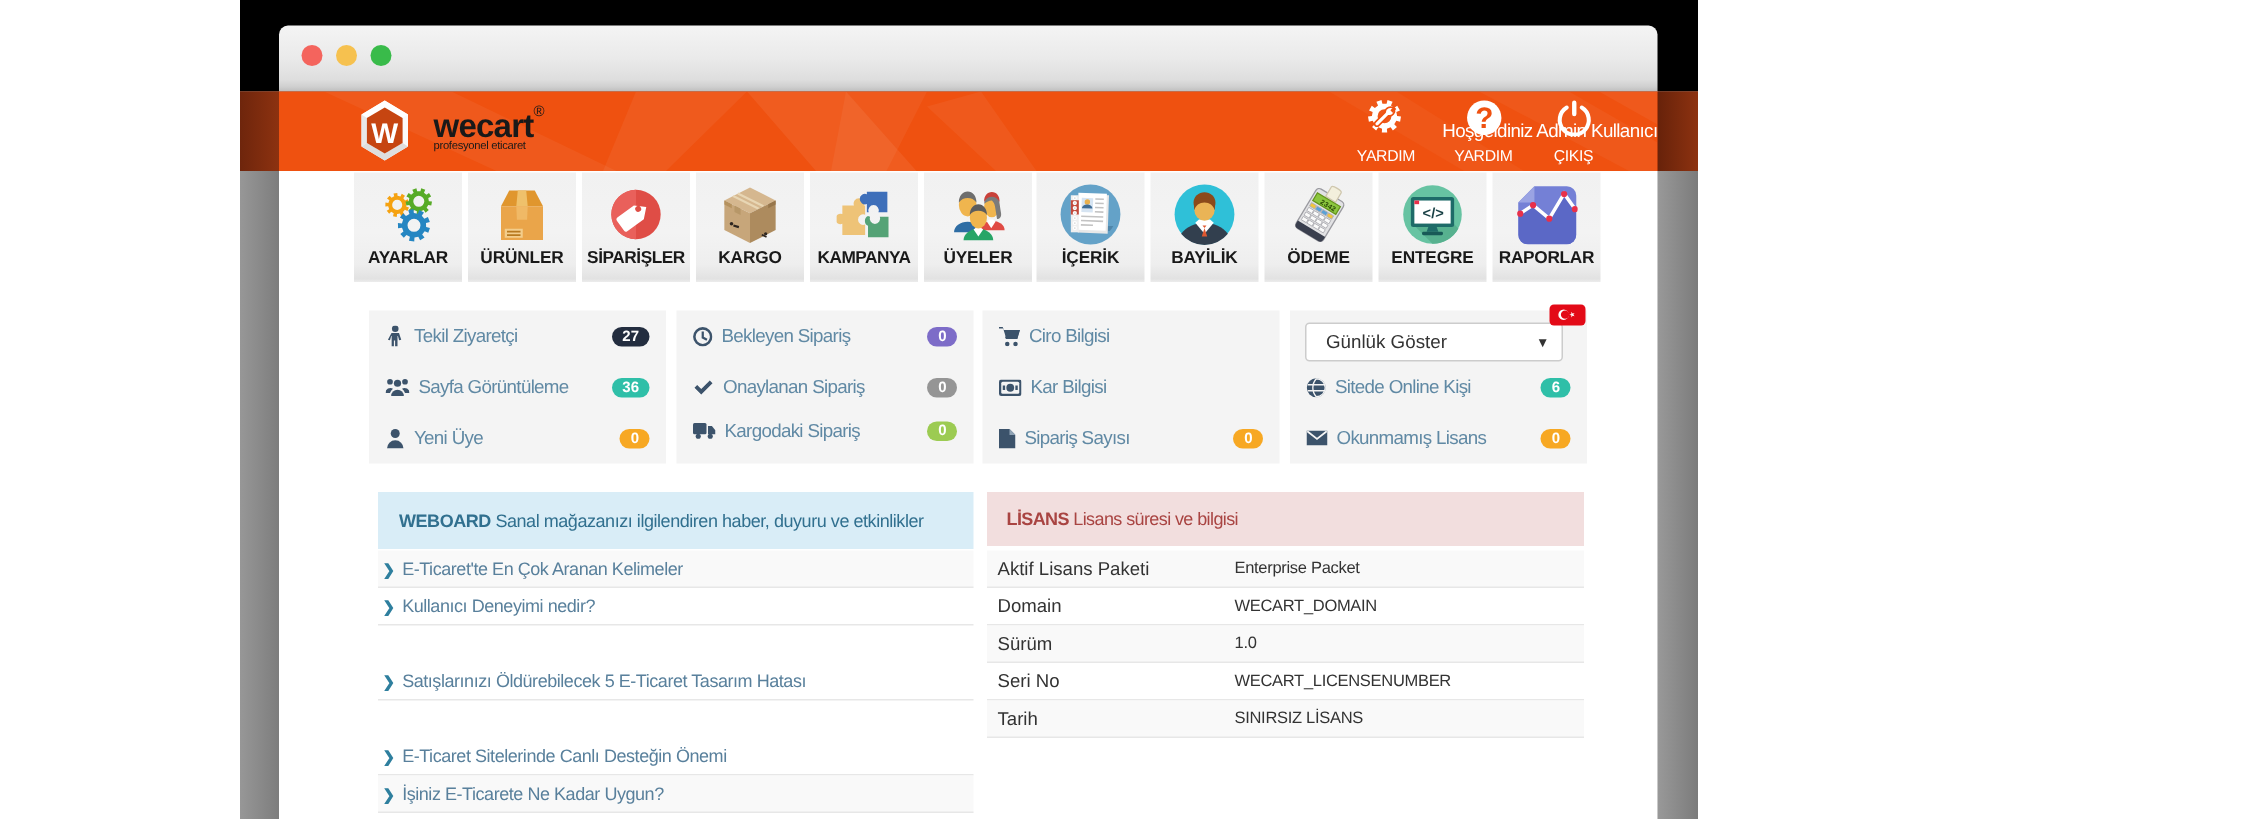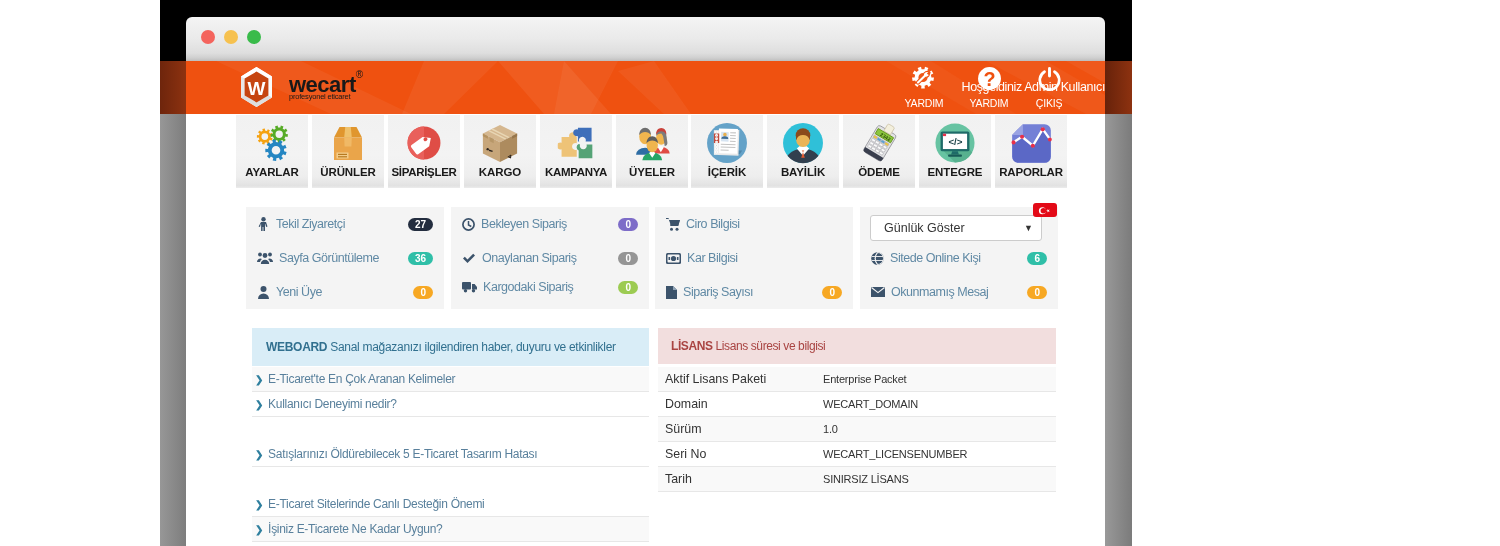--- a/index.html
+++ b/index.html
@@ -435,21 +435,21 @@
           <path d="M6.5.5a6 6 0 0 1 0 12M.8 4.5h11.4M.8 8.5h11.4M6.5.5a9 9 0 0 0 0 12 9 9 0 0 1 0-12z" fill="none" stroke="#f4f4f4" stroke-width=".9"></path>
         </svg>
         <span class="slbl">Sitede Online Kişi</span>
         <span class="badge" style="background:#2fbfa8">6</span>
       </div>
     <div class="srow" style="top:68px">
         <svg width="14" height="10" viewBox="0 0 14 10">
           <path d="M0 0h14v10H0z" fill="#3c536b"></path>
           <path d="M.5.5L7 5.6 13.5.5" fill="none" stroke="#f4f4f4" stroke-width="1.2"></path>
         </svg>
-        <span class="slbl">Okunmamış Mesaj</span>
+        <span class="slbl">Okunmamış Lisans</span>
         <span class="badge" style="background:#f7a823">0</span>
       </div>
   </div>
   <div class="abs" id="select" style="left:870px;top:215px;width:172px;height:26px;background:#fff;border:1px solid #ccc;border-radius:3px;font-size:12.5px;color:#333;line-height:24px;padding-left:13px">Günlük Göster<span style="position:absolute;right:8px;top:0;font-size:9px;color:#333">▼</span></div>
   <div class="abs" id="flag" style="left:1033px;top:203px;width:24px;height:13.5px;background:#e30a17;border-radius:3px">
     <svg width="24" height="13.5" viewBox="0 0 24 13.5">
         <circle cx="9.4" cy="6.75" r="3.5" fill="#fff"></circle>
         <circle cx="10.4" cy="6.75" r="2.8" fill="#e30a17"></circle>
         <path d="M13.2 6.75l3.5-1.15-2.15 3v-3.7l2.15 3z" fill="#fff"></path>
       </svg>

